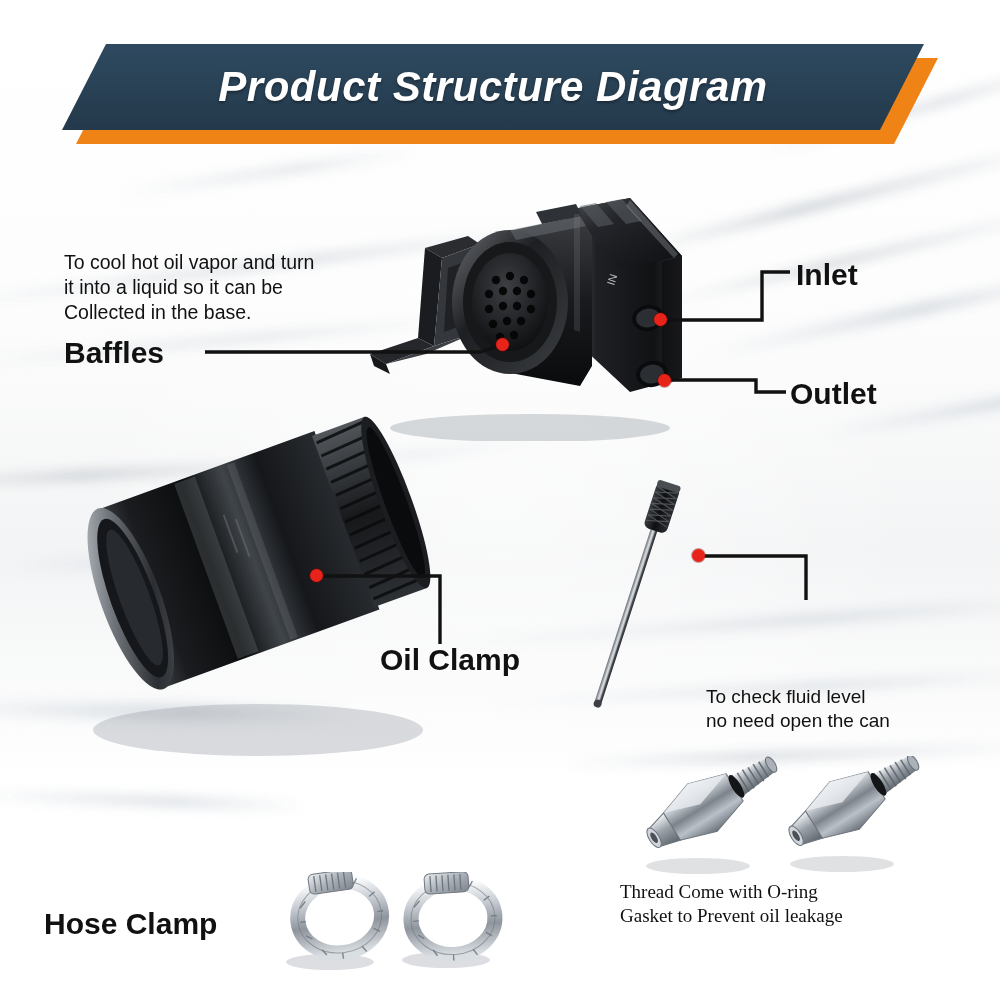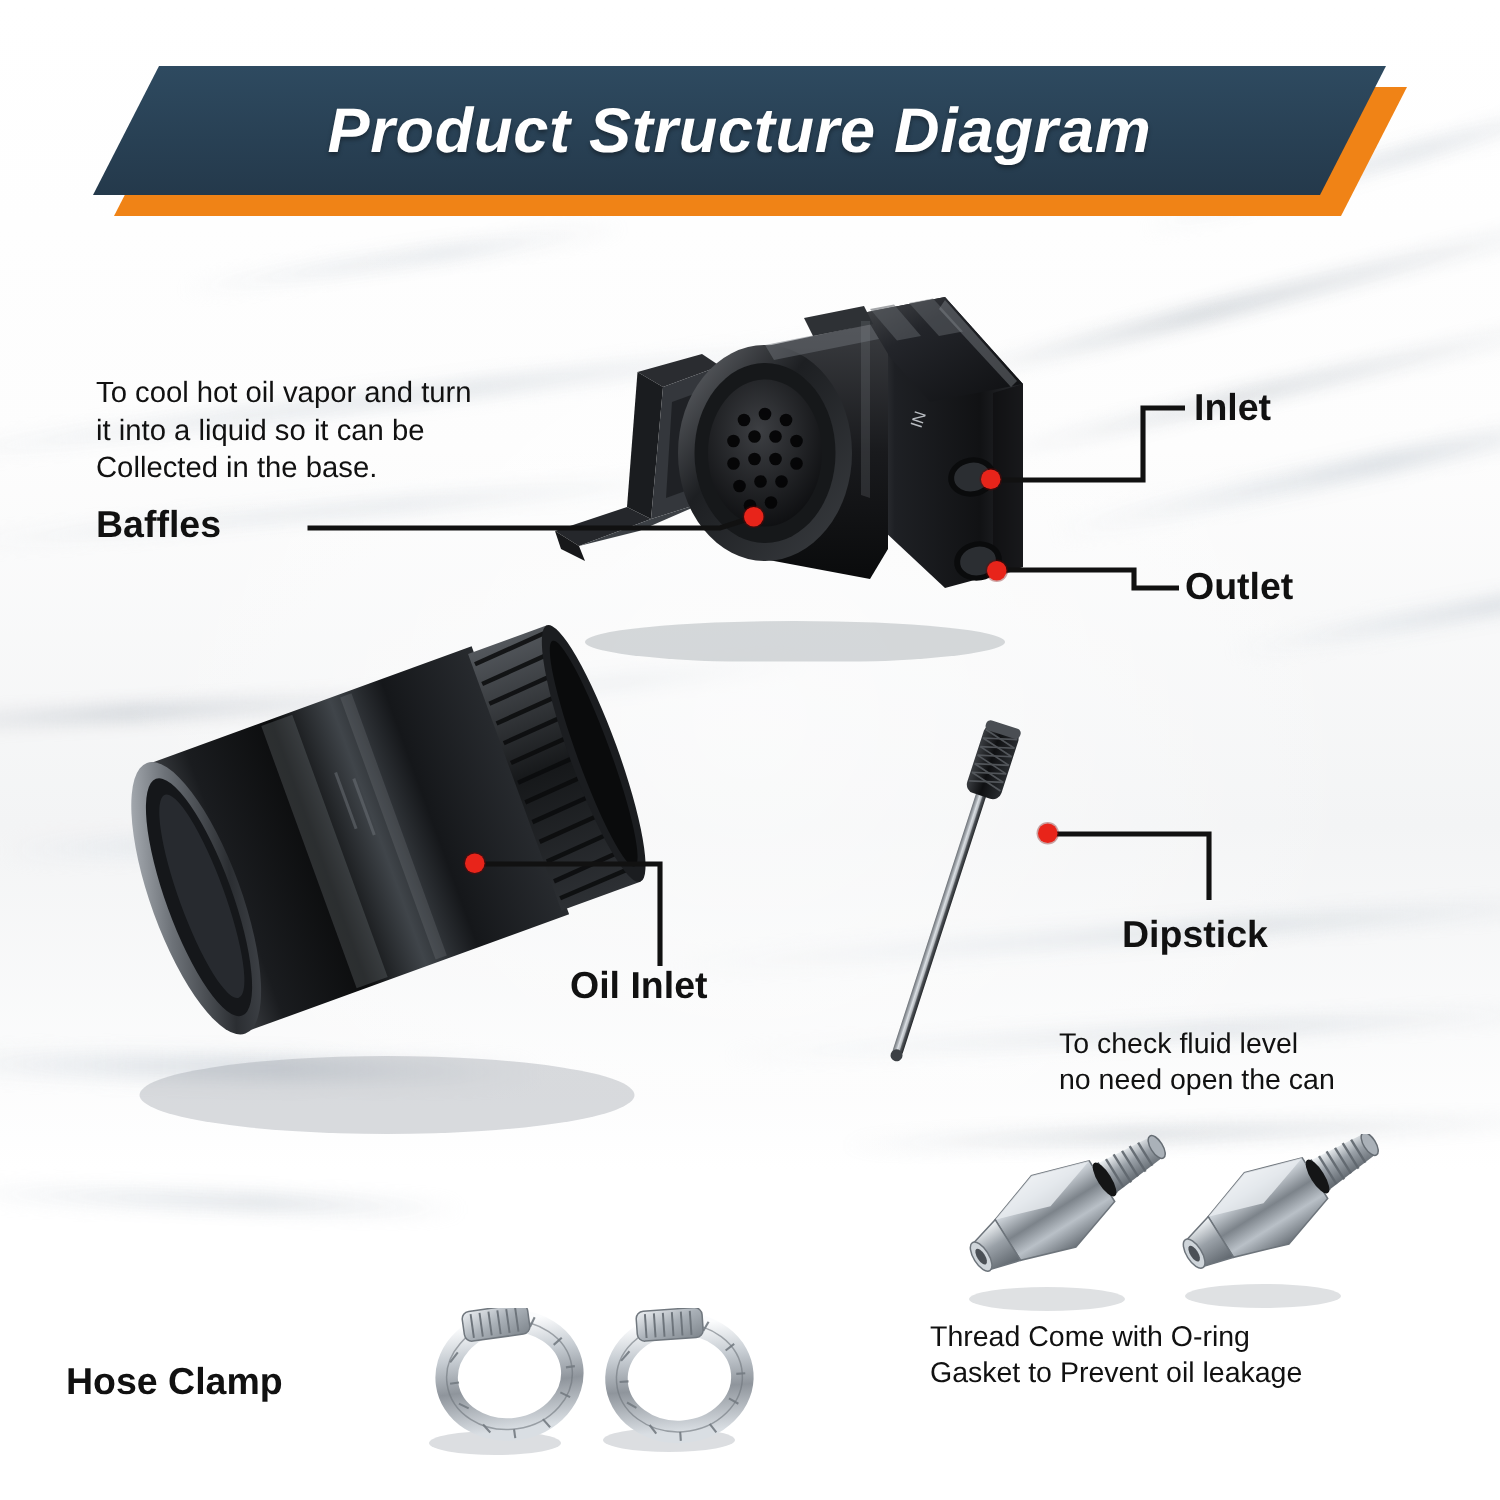--- a/index.html
+++ b/index.html
@@ -75,21 +75,21 @@
 
   
   .txt {
     position: absolute;
     color: #111;
     line-height: 1.28;
     white-space: pre-line;
   }
   .txt.body { font-size: 19.5px; }
   .txt.bodysm { font-size: 19px; }
-  .txt.title-lg { font-size: 25px; font-weight: bold; }
+  .txt.title-lg { font-size: 30px; font-weight: bold; }
   .dot {
     position: absolute;
     width: 13px; height: 13px; border-radius: 50%;
     background: #e8241a;
     box-shadow: 0 0 0 1px rgba(120,0,0,.35);
   }
 
   svg.overlay { position: absolute; inset: 0; width: 1000px; height: 1000px; }
 
   
@@ -511,26 +511,25 @@
   <div class="txt body" style="left:64px; top:234px; width:330px;margin-top:16px;">To cool hot oil vapor and turn
 it into a liquid so it can be
 Collected in the base.</div>
 
   <div class="txt title-lg" style="left:64px; top:334px;">Baffles</div>
 
   <div class="txt title-lg" style="left:796px; top:256px;">Inlet</div>
 
   <div class="txt title-lg" style="left:790px; top:375px;">Outlet</div>
 
-  <div class="txt title-lg" style="left:380px; top:641px;">Oil Inlet</div>
-
-  <div class="txt title-lg" style="left:748px; top:607px;">Dipstick</div>
+  <div class="txt title-lg" style="left:380px; top:641px;">Oil Clamp</div>
+
 
   <div class="txt bodysm" style="left:706px; top:645px; width:270px;margin-top:40px;">To check fluid level
 no need open the can</div>
 
 
   <div class="txt title-lg" style="left:44px; top:905px;">Hose Clamp</div>
 
-  <div class="txt bodysm" style="left:620px; top:880px; width:330px;">Thread Come with O-ring
+  <div class="txt bodysm" style="left:620px; top:880px; width:330px;font-family:Liberation Serif, serif;">Thread Come with O-ring
 Gasket to Prevent oil leakage</div>
 
 </div>
 
 </body></html>

